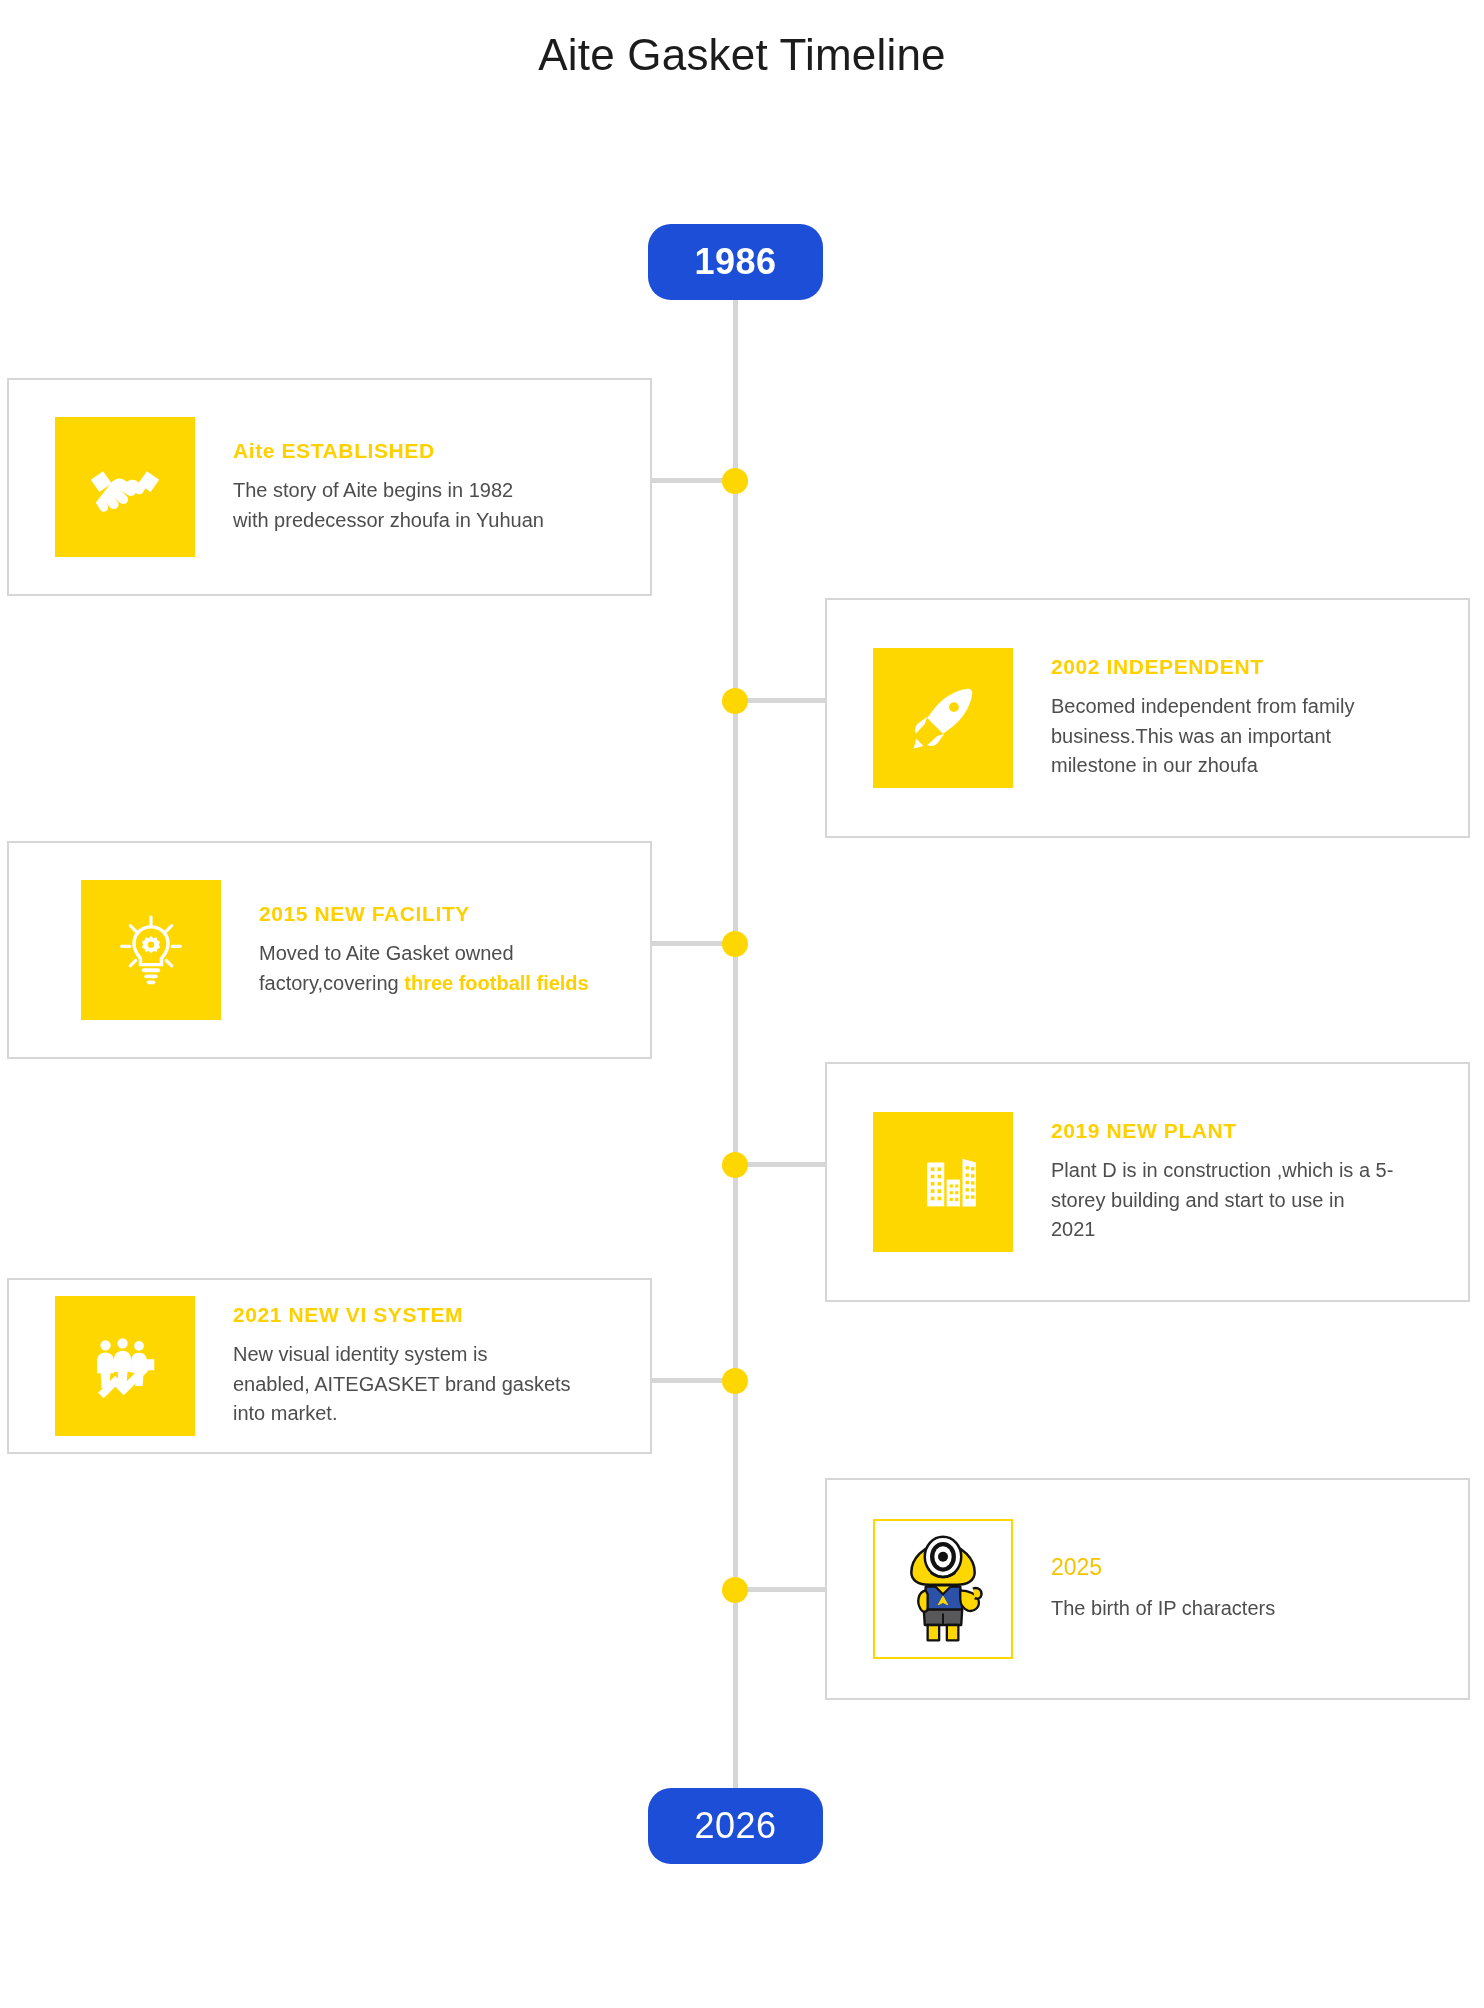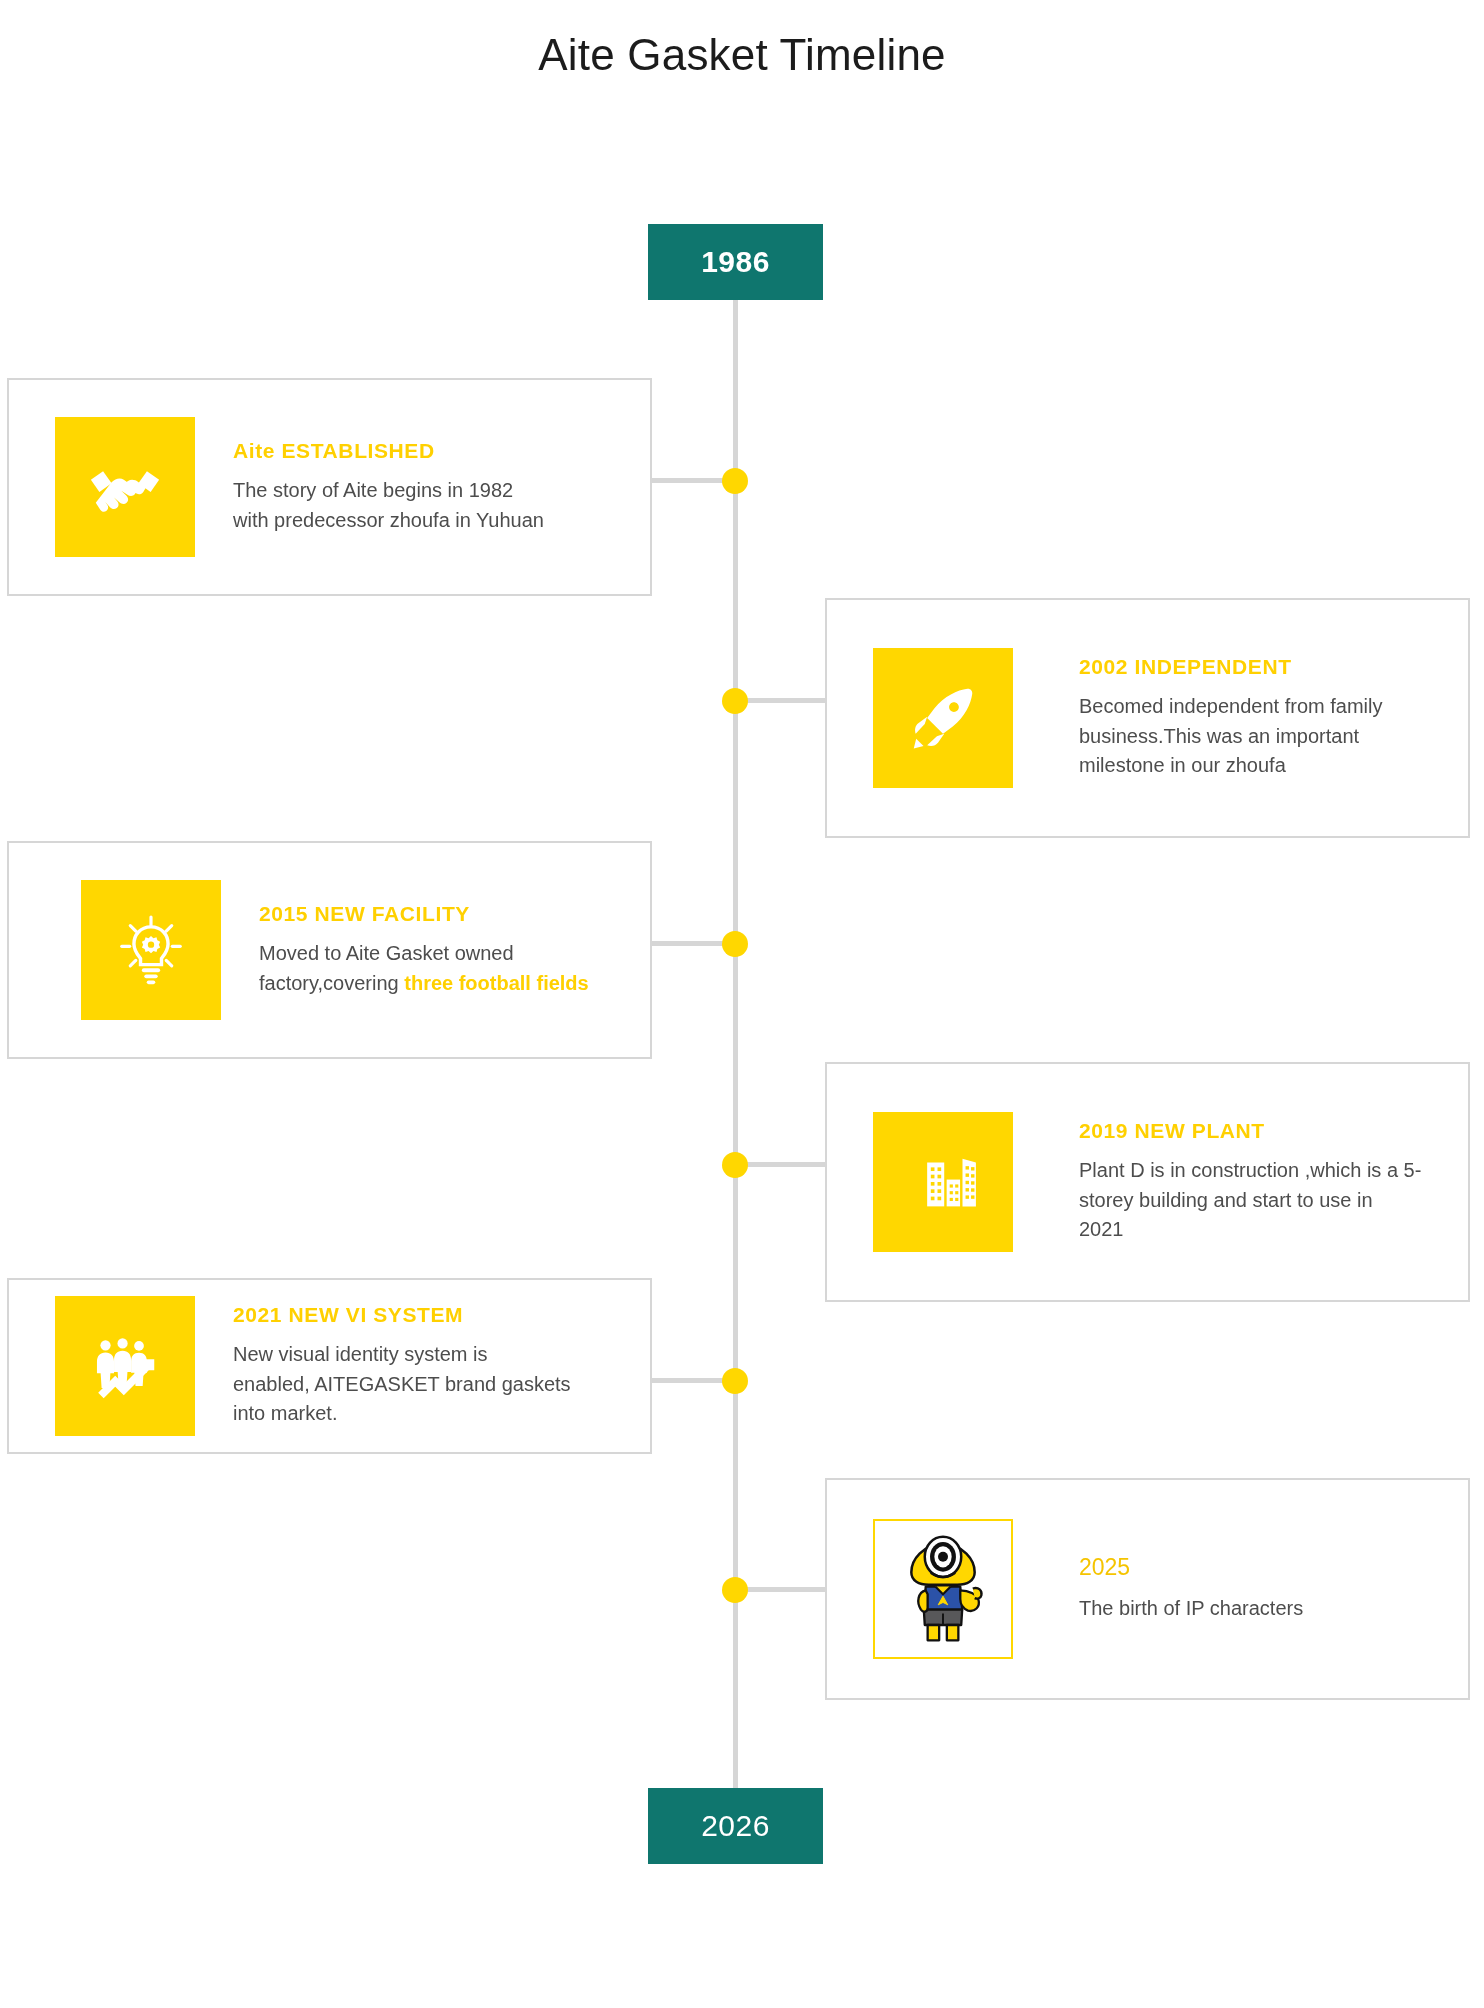--- a/index.html
+++ b/index.html
@@ -32,27 +32,28 @@
     left: 733px;
     top: 300px;
     width: 5px;
     height: 1500px;
     background: #d6d6d6;
   }
 
   
   .year-badge {
     position: absolute;
-    background: #0f766e;
+    background: #1d4ed8;
     color: #ffffff;
     display: flex;
     align-items: center;
     justify-content: center;
-    font-size: 30px;
+    font-size: 36px;
     letter-spacing: 0.5px;
+    border-radius: 23px;
   }
   .year-badge.top {
     left: 648px; top: 224px;
     width: 175px; height: 76px;
     font-weight: 700;
   }
   .year-badge.bottom {
     left: 648px; top: 1788px;
     width: 175px; height: 76px;
     font-weight: 400;
@@ -79,21 +80,21 @@
   
   .card {
     position: absolute;
     border: 2px solid #d6d6d6;
     background: #ffffff;
     display: flex;
     align-items: center;
     z-index: 3;
   }
   .card.left  { left: 7px;   width: 645px; }
-  .card.right { left: 825px; width: 645px; gap: 28px; }
+  .card.right { left: 825px; width: 645px; }
 
   .card-icon {
     width: 140px;
     height: 140px;
     flex: 0 0 140px;
     background: #ffd700;
     margin-left: 46px;
     margin-right: 38px;
     display: flex;
     align-items: center;

